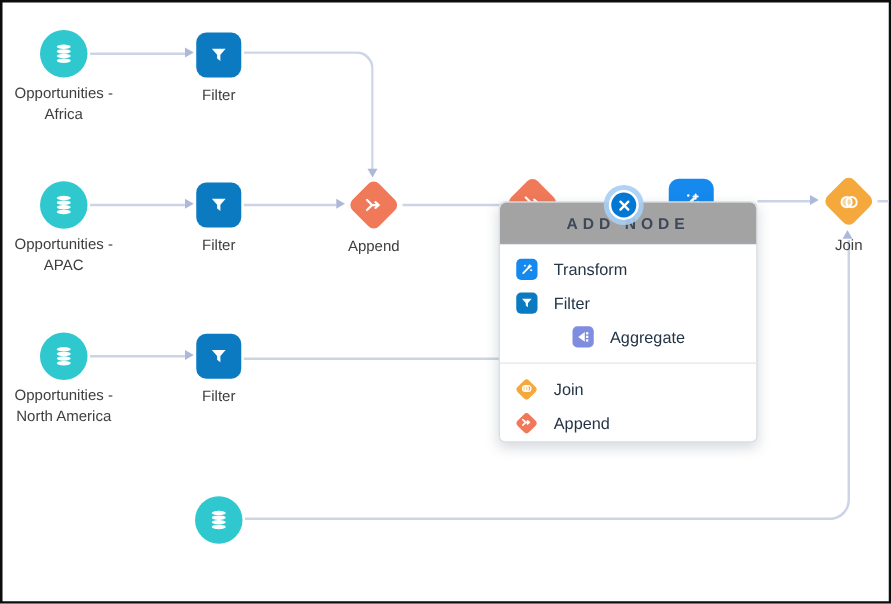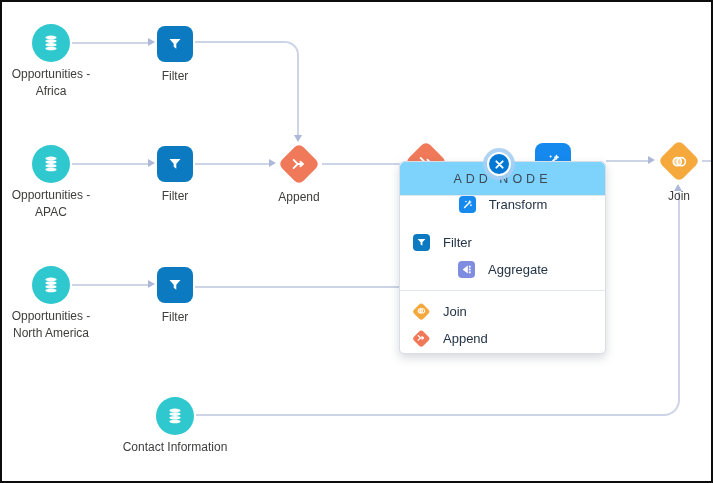--- a/index.html
+++ b/index.html
@@ -30,22 +30,22 @@
   .n-diamond.append { background:#F0795A; }
   .n-diamond.join   { background:#F5A93C; }
   .n-diamond > .glyph { transform:rotate(-45deg); display:flex; }
   .node-label { position:absolute; width:110px; text-align:center; font-size:12px;
                 line-height:17px; color:#3E3E3C; z-index:2; }
   
   .popup { position:absolute; left:397px; top:159px; width:207px; height:193px;
            background:#fff; border:1px solid #D8DDE6; border-radius:5px;
            box-shadow:0 4px 10px rgba(70,80,100,.22); z-index:10; }
   .popup-header { height:34px; display:flex; align-items:center; justify-content:center;
-                  background:#7dd3fc; border-bottom:1px solid #E2E6ED; border-radius:5px 5px 0 0;
-                  font-size:12.5px; font-weight:400; letter-spacing:4px; color:#3E4859; }
+                  background:#a3a3a3; border-bottom:1px solid #E2E6ED; border-radius:5px 5px 0 0;
+                  font-size:12.5px; font-weight:700; letter-spacing:4px; color:#3E4859; }
   .menu-item { position:absolute; left:13px; width:180px; height:26px;
                display:flex; align-items:center; gap:13px; cursor:pointer; }
   .mi-sq { width:17px; height:17px; border-radius:4px; display:flex;
            align-items:center; justify-content:center; flex:0 0 17px; }
   .mi-dwrap { width:17px; height:17px; display:flex; align-items:center; justify-content:center; flex:0 0 17px; }
   .mi-diamond { width:12.5px; height:12.5px; border-radius:3px; transform:rotate(45deg);
                 display:flex; align-items:center; justify-content:center; }
   .mi-diamond > svg { transform:rotate(-45deg); }
   .mi-label { font-size:13px; color:#243447; }
   .menu-divider { position:absolute; left:0; top:128px; width:100%; height:1px; background:#E2E6ED; }
@@ -166,36 +166,35 @@
   <div class="node-label" style="left:118px; top:307px;">Filter</div>
 
   <div class="node n-circle" style="left:154px; top:395px;">
     <svg width="20" height="20" viewBox="0 0 20 20">
       <ellipse cx="10" cy="4.4" rx="5.6" ry="1.8" fill="#fff"></ellipse>
         <ellipse cx="10" cy="8.1" rx="5.6" ry="1.8" fill="#fff"></ellipse>
       <ellipse cx="10" cy="11.8" rx="5.6" ry="1.8" fill="#fff"></ellipse>
         <ellipse cx="10" cy="15.5" rx="5.6" ry="1.8" fill="#fff"></ellipse>
     </svg>
   </div>
-  <div class="node-label" style="left:118px; top:437px;">Contact Information</div>
 
   <div class="node n-diamond join" style="left:662px; top:144px;">
     <span class="glyph">
       <svg width="19" height="19" viewBox="0 0 20 20">
         <circle cx="8.2" cy="10" r="4.3" fill="rgba(255,255,255,0.5)" stroke="#fff" stroke-width="1.6"></circle>
         <circle cx="12.4" cy="10" r="4.3" fill="none" stroke="#fff" stroke-width="1.6"></circle>
       </svg>
     </span>
   </div>
   <div class="node-label" style="left:622px; top:186px;">Join</div>
 
   <div class="popup">
     <div class="popup-header">ADD NODE</div>
 
-    <div class="menu-item" style="top:29px;justify-content:center;">
+    <div class="menu-item" style="top:40px;">
       <span class="mi-sq" style="background:#1589EE;">
         <svg width="13" height="13" viewBox="0 0 20 20">
           <path d="M5.5 14.5 L12 8" stroke="#fff" stroke-width="2.2" stroke-linecap="round"></path>
           <path d="M13.5 4.5 v3.4 M11.8 6.2 h3.4" stroke="#fff" stroke-width="1.8" stroke-linecap="round"></path>
           <circle cx="15.3" cy="11" r="1.3" fill="#fff"></circle>
             <circle cx="7.6" cy="5.4" r="1.2" fill="#fff"></circle>
         </svg>
       </span>
       <span class="mi-label">Transform</span>
     </div>

